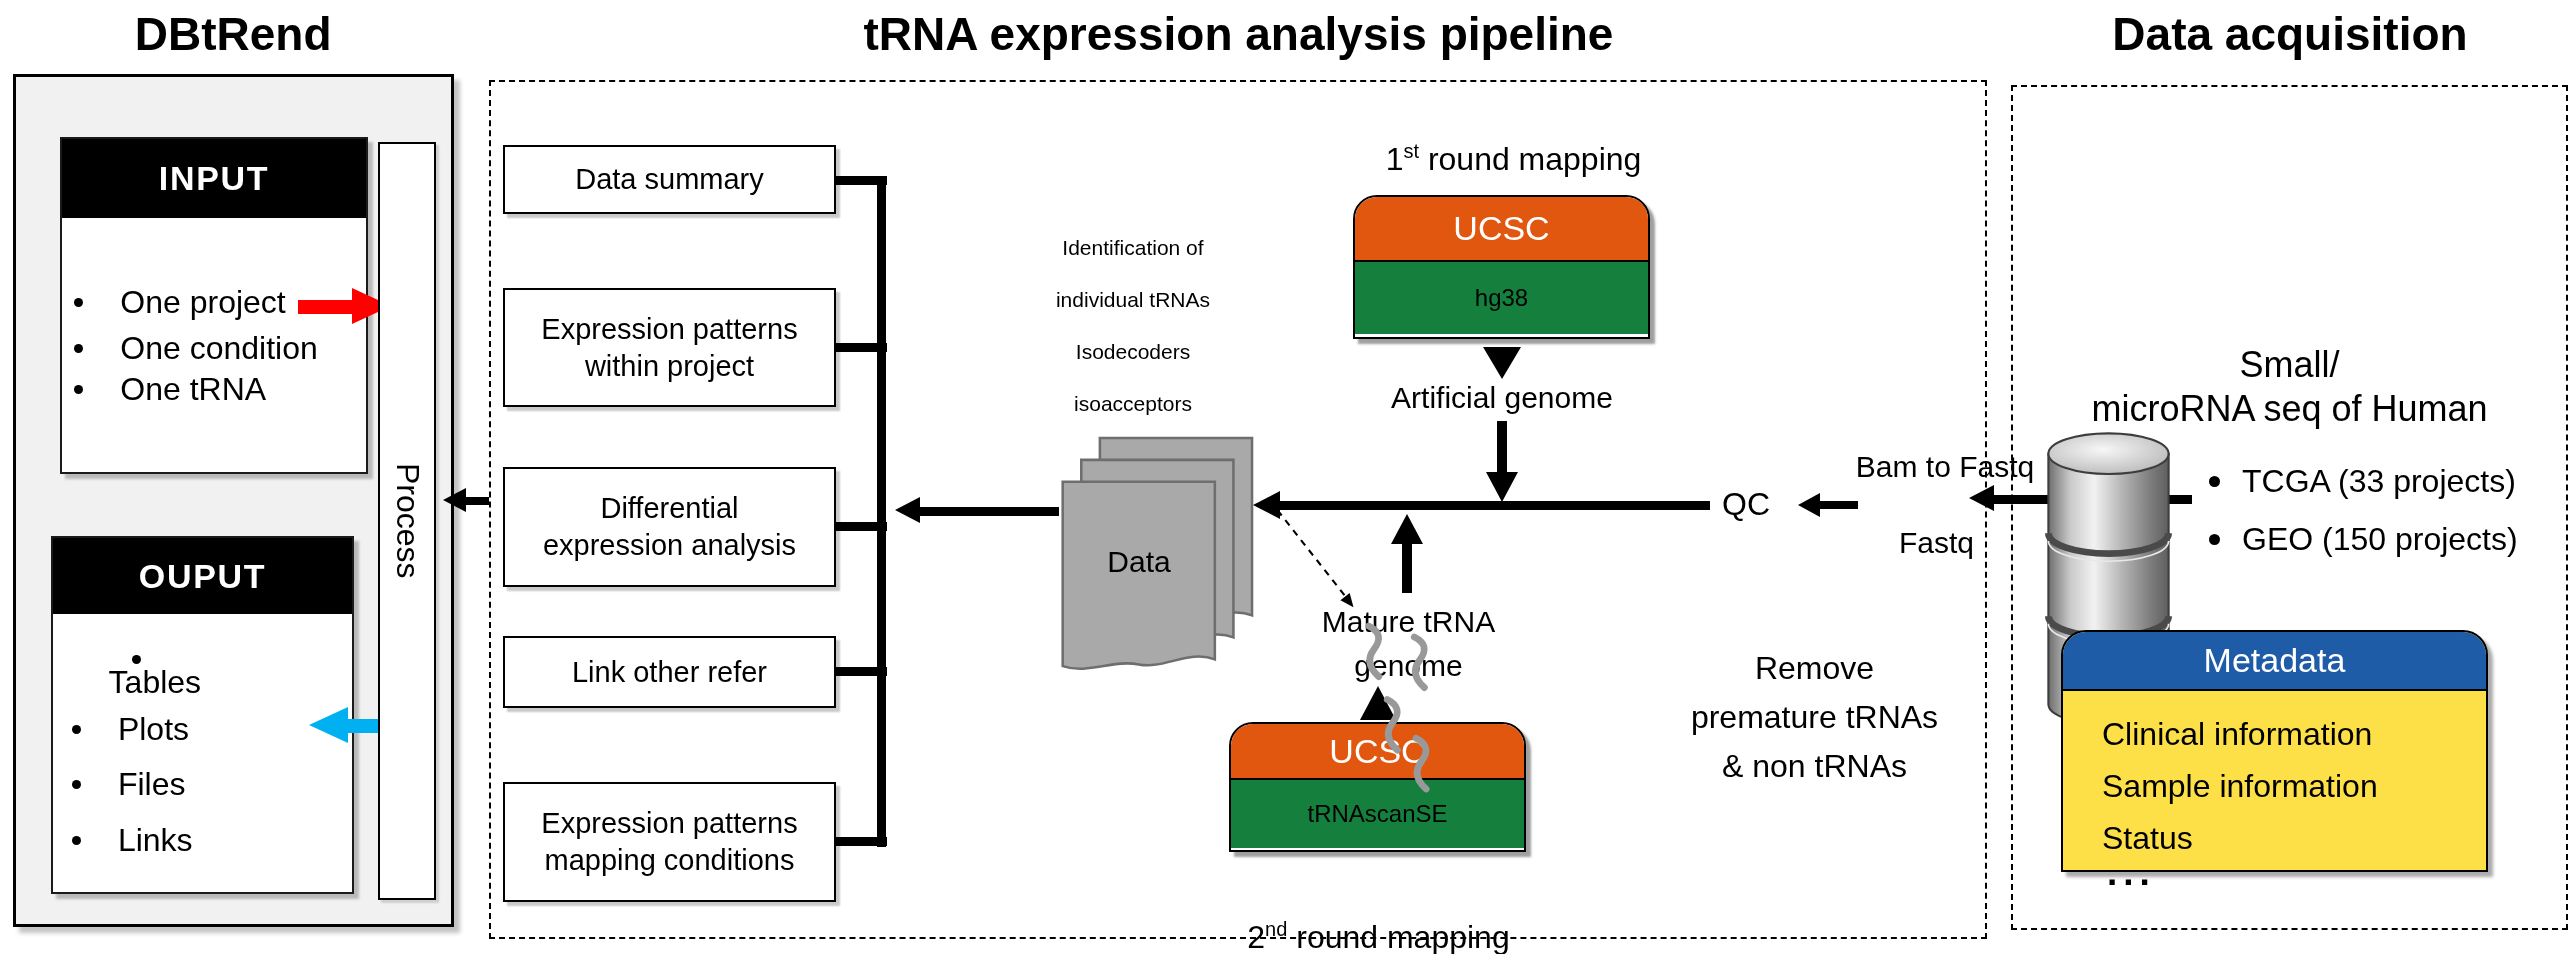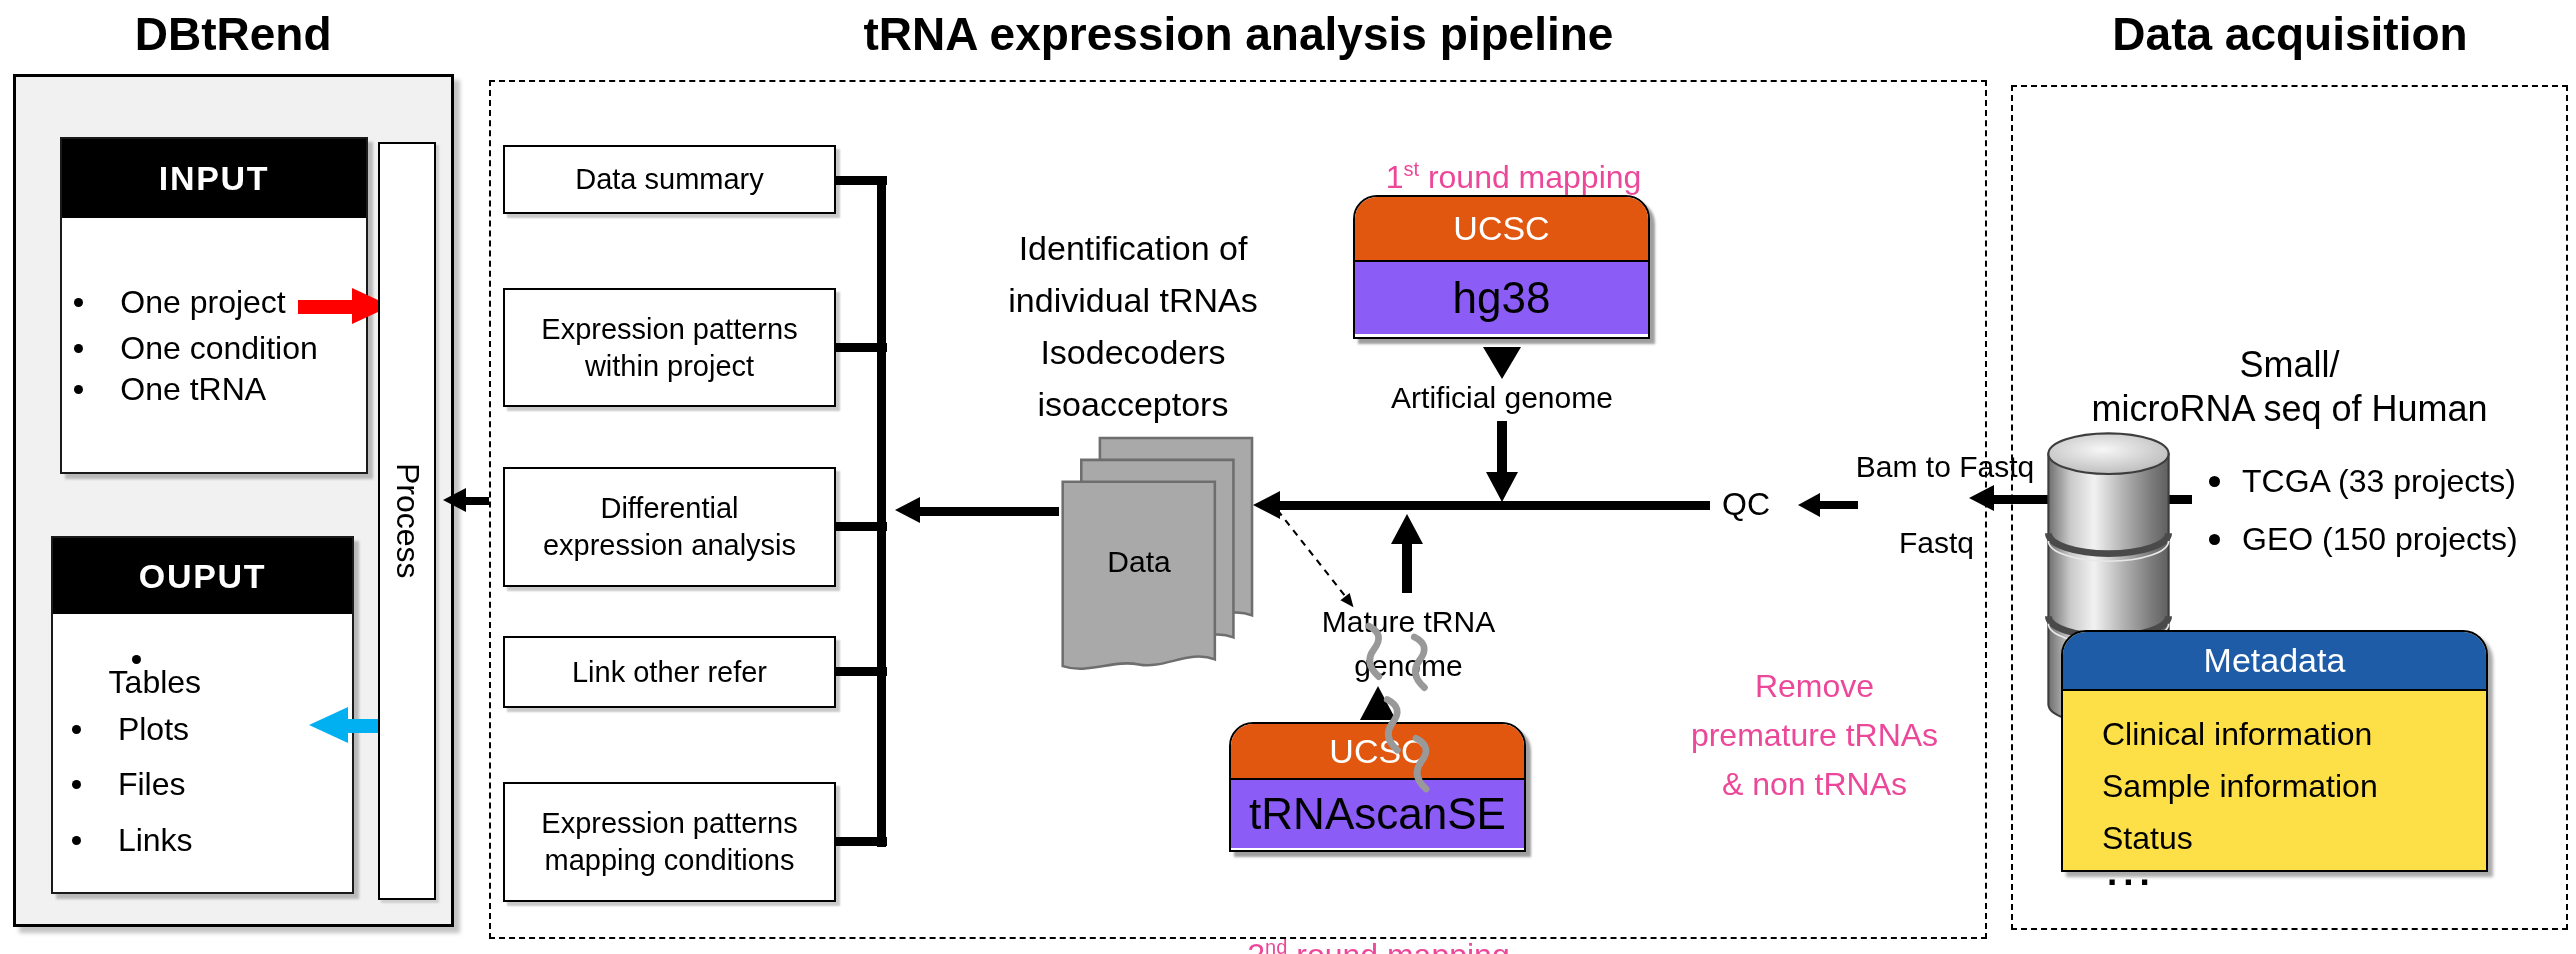--- a/index.html
+++ b/index.html
@@ -15,27 +15,27 @@
   .bullet-row{position:absolute;display:flex;align-items:center;justify-content:center;}
   .dot{width:9.3px;height:9.3px;background:#000;border-radius:50%;flex:0 0 auto;}
   .b-text{font-size:32px;margin-left:37px;white-space:nowrap;}
   .process-box{background:#fff;border:2.5px solid #000;box-shadow:3.4px 3.4px 1.7px #cfcfcf;}
   .process-label{writing-mode:vertical-rl;text-orientation:mixed;font-size:32px;}
   
   .dashbox{border:2.5px dashed #000;}
   .step-box{background:#fff;border:2.5px solid #000;box-shadow:4.2px 4.2px 1.7px #c9c9c9;
             font-size:29px;line-height:37px;}
   .step-box span{display:block;}
-  .blue{color:#ec4899;margin-top:18px;}
+  .blue{color:#000000;}
   .bluelabel{font-size:32px;white-space:nowrap;text-align:center;}
   .plain36{font-size:30px;white-space:nowrap;text-align:center;}
   .ucsc{border:2.5px solid #000;border-radius:24px 24px 0 0;background:#fff;
         box-shadow:5px 5px 2.5px #9f9f9f;overflow:hidden;}
   .ucsc-head{background:#e2570f;color:#fff;font-size:34px;border-bottom:2.5px solid #000;}
-  .ucsc-body{font-size:44px;background:#8b5cf6;}
+  .ucsc-body{font-size:24px;background:#15803d;}
   .shaft{position:absolute;background:#000;}
   .tri{position:absolute;width:0;height:0;border-style:solid;border-color:transparent;}
   
   .meta-box{border:2.5px solid #000;border-radius:25px 25px 0 0;background:#fde047;
             box-shadow:5px 5px 3.4px #ababab;overflow:hidden;}
   .meta-head{background:#1e5ca8;color:#fff;font-size:34px;border-bottom:2.5px solid #000;}
   .meta-item{font-size:32px;line-height:52px;white-space:nowrap;}
   .bold38{font-size:36px;font-weight:normal;text-align:center;line-height:44px;}
 </style>
 </head>
@@ -130,21 +130,21 @@
 <div class="shaft" style="left:877px;top:176px;width:9.3px;height:671px;"></div>
 <div class="shaft" style="left:836px;top:176px;width:51px;height:9.3px;"></div>
 <div class="shaft" style="left:836px;top:343px;width:51px;height:9.3px;"></div>
 <div class="shaft" style="left:836px;top:522px;width:51px;height:9.3px;"></div>
 <div class="shaft" style="left:836px;top:667px;width:51px;height:9.3px;"></div>
 <div class="shaft" style="left:836px;top:837px;width:51px;height:9.3px;"></div>
 
 <div class="tri" style="left:892px;top:497px;border-top-width:13.5px;border-bottom-width:13.5px;border-right:25px solid #000;"></div>
 <div class="shaft" style="left:918px;top:507px;width:141px;height:8.5px;"></div>
 
-<div class="abs" style="left:964px;top:222px;width:338px;font-size:34px;line-height:52px;text-align:center;">
+<div class="abs" style="left:964px;top:222px;width:338px;font-size:21px;line-height:52px;text-align:center;">
   <div>Identification of</div>
   <div>individual tRNAs</div>
   <div>Isodecoders</div>
   <div>isoacceptors</div>
 </div>
 
 <svg class="abs" style="left:1061px;top:436px;" width="224" height="254" viewBox="0 0 265 300">
   <g stroke="#6e6e6e" stroke-width="3" fill="#a9a9a9">
     <path transform="translate(44,0)" d="M2,2 H182 V212 C152,200 122,224 92,218 C62,212 32,230 2,220 Z"></path>
     <path transform="translate(22,26)" d="M2,2 H182 V212 C152,200 122,224 92,218 C62,212 32,230 2,220 Z"></path>

